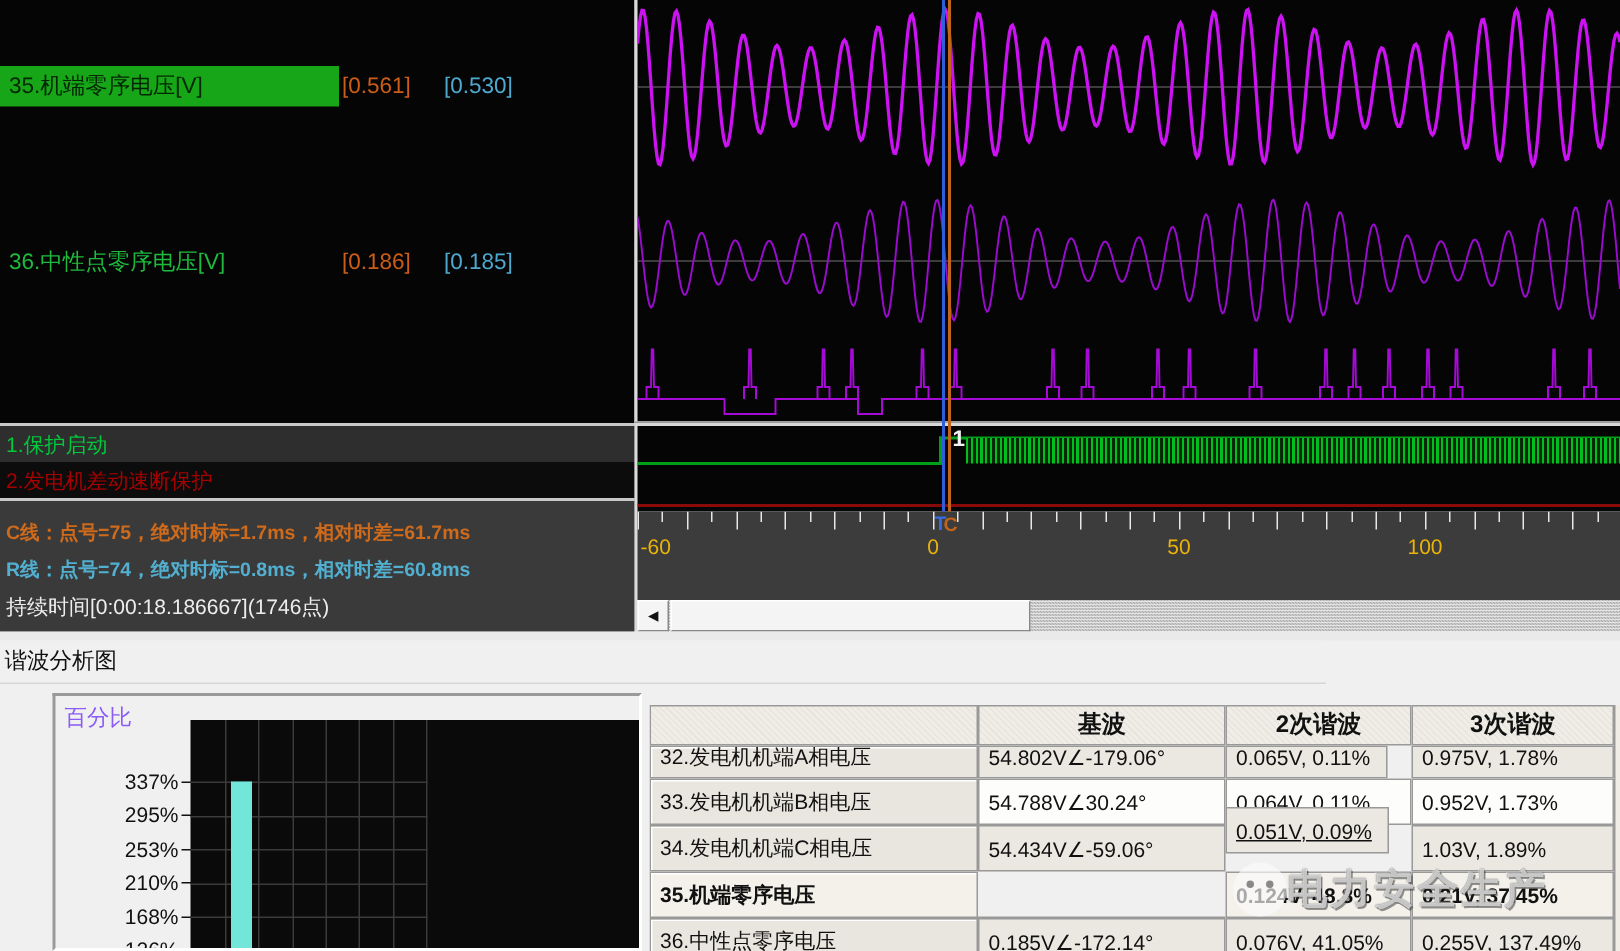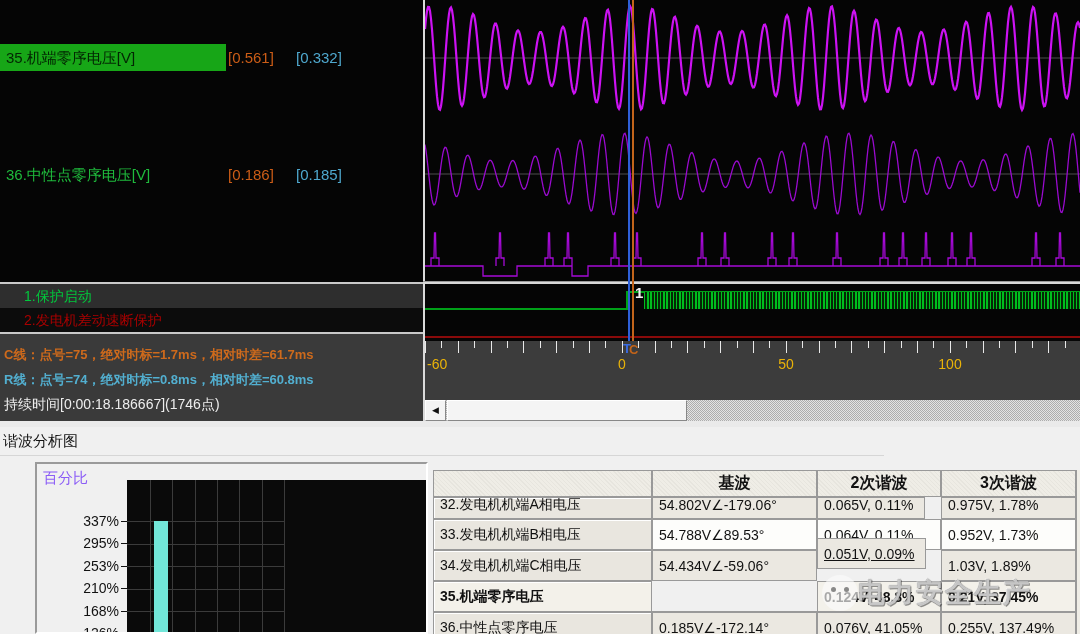--- a/index.html
+++ b/index.html
@@ -8,21 +8,21 @@
   .abs{position:absolute;}
   
   #left-panel{left:0;top:0;width:423px;height:421px;background:#050505;}
   .chan-row{position:absolute;left:0;width:423px;height:27px;line-height:27px;font-size:15px;}
   .chan-label{position:absolute;left:0;top:0;height:27px;width:226px;padding-left:6px;box-sizing:border-box;white-space:nowrap;}
   .chan-35 .chan-label{background:#17A617;color:#032603;}
   .chan-36 .chan-label{color:#1FBA3C;}
   .chan-val-c{position:absolute;left:228px;color:#CC5D17;}
   .chan-val-r{position:absolute;left:296px;color:#4FA8CE;}
   
-  .trip-row{position:absolute;left:0;width:423px;height:24px;line-height:24px;font-size:14px;padding-left:24px;box-sizing:border-box;}
+  .trip-row{position:absolute;left:0;width:423px;height:24px;line-height:24px;font-size:14px;padding-left:4px;box-sizing:border-box;}
   #trip-1{top:284px;background:#2E2E2E;color:#00C93C;}
   #trip-2{top:308px;background:#0C0C0C;color:#A80000;}
   .hdiv{position:absolute;left:0;width:423px;height:2px;background:#C9C9C9;}
   #info-panel{left:0;top:334px;width:423px;height:87px;background:#3A3A3A;padding:8px 0 0 4px;box-sizing:border-box;}
   .info-line{font-size:13px;font-weight:bold;line-height:25px;white-space:nowrap;}
   #info-c{color:#CE6A1C;}
   #info-r{color:#52AFD0;}
   #info-d{color:#EDEDED;font-weight:normal;font-size:14px;}
   
   #v-sep{left:423px;top:0;width:2px;height:421px;background:#DADADA;}
@@ -91,21 +91,21 @@
 </style>
 </head>
 <body>
 
 <div class="app">
 
   <div class="abs" id="left-panel">
     <div class="chan-row chan-35" style="top:44px;">
       <span class="chan-label">35.机端零序电压[V]</span>
       <span class="chan-val-c">[0.561]</span>
-      <span class="chan-val-r">[0.332]</span>
+      <span class="chan-val-r">[0.530]</span>
     </div>
     <div class="chan-row chan-36" style="top:161px;">
       <span class="chan-label">36.中性点零序电压[V]</span>
       <span class="chan-val-c">[0.186]</span>
       <span class="chan-val-r">[0.185]</span>
     </div>
     <div class="hdiv" style="top:282px;"></div>
     <div class="trip-row" id="trip-1">1.保护启动</div>
     <div class="trip-row" id="trip-2">2.发电机差动速断保护</div>
     <div class="hdiv" style="top:332px;"></div>
@@ -246,21 +246,21 @@
       <div class="tcell row-even " style="left: 384px; top: 27px; width: 108px; height: 22px;">
         <span class="clip-top">0.065V, 0.11%</span>
       </div>
       <div class="tcell row-even " style="left: 508px; top: 27px; width: 135px; height: 22px;">
         <span class="clip-top">0.975V, 1.78%</span>
       </div>
       <div class="tcell tlabel" style="left: 0px; top: 49px; width: 219px; height: 31px;">
         <span>33.发电机机端B相电压</span>
       </div>
       <div class="tcell row-odd" style="left: 219px; top: 49px; width: 165px; height: 31px;">
-        <span>54.788V∠89.53°</span>
+        <span>54.788V∠30.24°</span>
       </div>
       <div class="tcell row-odd" style="left: 384px; top: 49px; width: 124px; height: 31px;">
         <span>0.064V, 0.11%</span>
       </div>
       <div class="tcell row-odd" style="left: 508px; top: 49px; width: 135px; height: 31px;">
         <span>0.952V, 1.73%</span>
       </div>
       <div class="tcell tlabel" style="left: 0px; top: 80px; width: 219px; height: 31px;">
         <span>34.发电机机端C相电压</span>
       </div>

